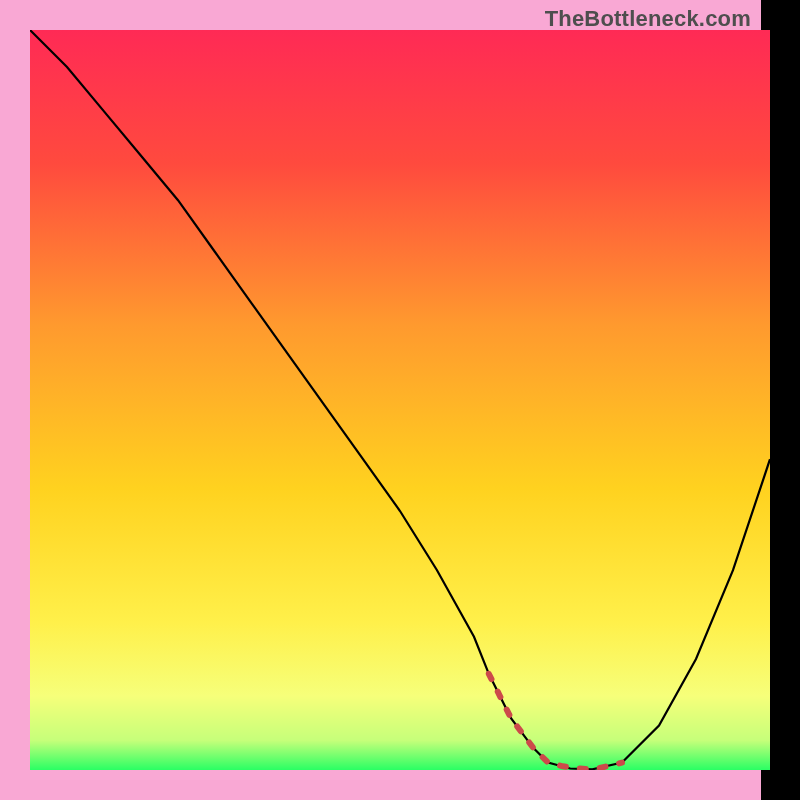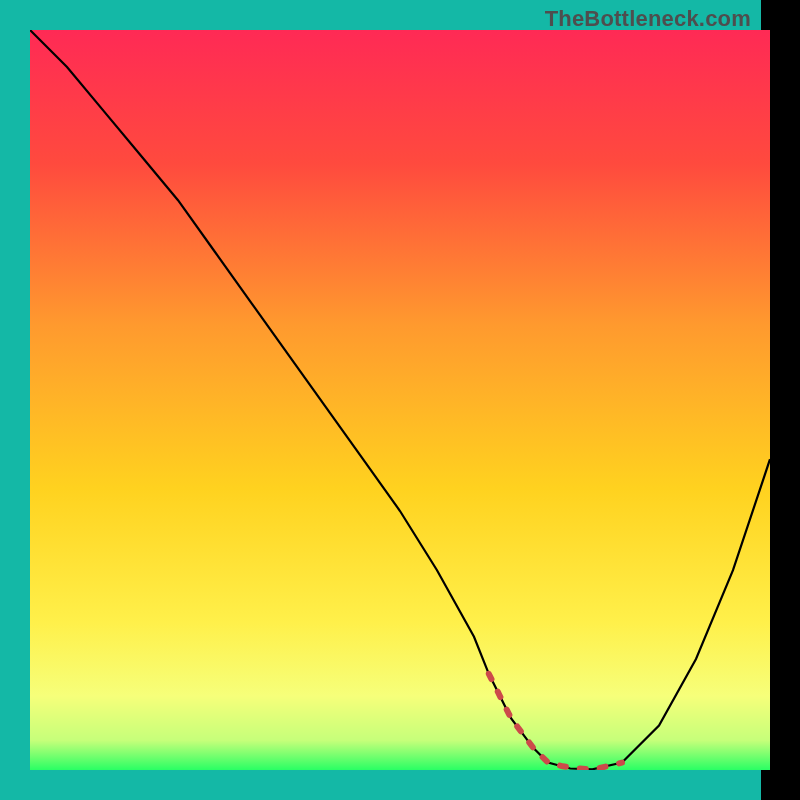--- a/index.html
+++ b/index.html
@@ -8,21 +8,21 @@
     width: 800px;
     height: 800px;
     background: #000;
     font-family: Arial, Helvetica, sans-serif;
     overflow: hidden;
   }
   .frame {
     position: relative;
     width: 761px;
     height: 800px;
-    background: #14b8a6;
+    background: #f9a8d4;
   }
   .watermark {
     position: absolute;
     top: 6px;
     right: 10px;
     color: #4e4e4e;
     font-size: 22px;
     font-weight: 600;
     letter-spacing: 0.2px;
     z-index: 10;

